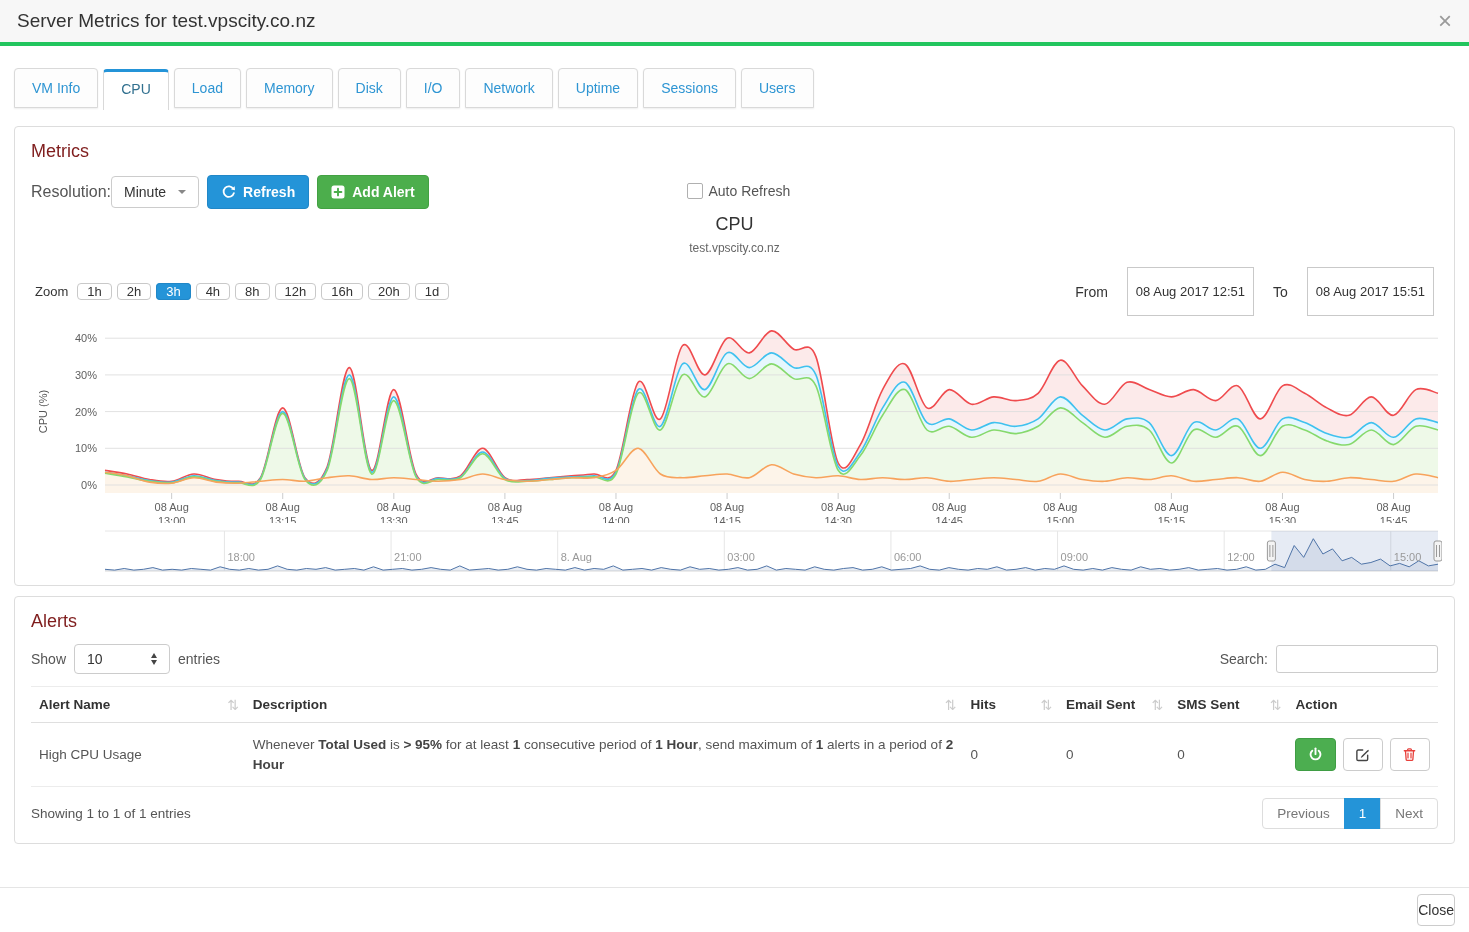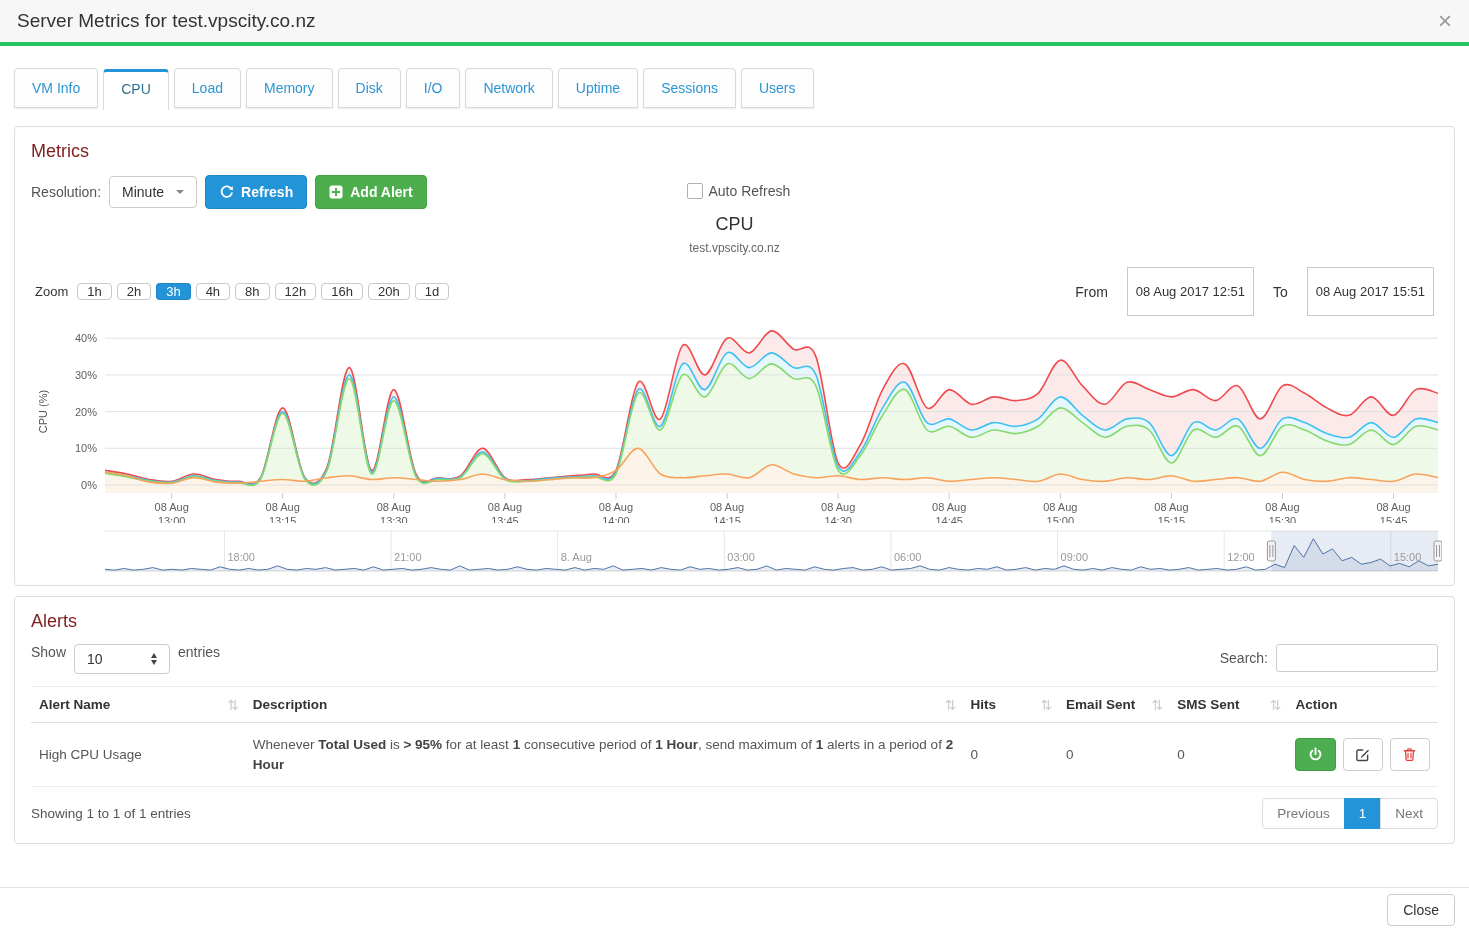--- a/index.html
+++ b/index.html
@@ -13,21 +13,21 @@
   .tab-bar{display:flex;gap:5px;padding:22px 14px 0;align-items:flex-end}
   .tab{padding:11px 17px;border:1px solid #d9d9d9;border-radius:4px 4px 0 0;background:#fdfdfd;
        box-shadow:0 1px 2px rgba(0,0,0,.07);color:#2e95d3;font-size:14px;cursor:pointer;white-space:nowrap}
   .tab.active{border-top:3px solid #2494d8;padding-top:9px;padding-bottom:13px;margin-bottom:-2px;background:#fff;
        border-bottom:none;color:#31708f;box-shadow:none}
 
   .panel{border:1px solid #ddd;border-radius:4px;margin:18px 14px 10px;padding:12px 16px 10px;position:relative;background:#fff}
   .panel-title{font-size:18px;color:#7f1d1d;margin:2px 0 12px;font-weight:400}
 
   .controls{display:flex;align-items:center;position:relative;margin-bottom:4px;height:36px}
-  .lbl{font-size:14px;color:#555;margin-right:8px}
+  .lbl{font-size:16px;color:#555;}
   .select{height:32px;border:1px solid #ccc;border-radius:4px;background:#fff;display:inline-flex;align-items:center;
           padding:0 12px;font-size:14px;color:#333;cursor:pointer;box-sizing:border-box}
   .caret{width:0;height:0;border-left:4px solid transparent;border-right:4px solid transparent;border-top:4px solid #888;margin-left:12px}
   .btn{height:34px;border-radius:4px;display:inline-flex;align-items:center;gap:7px;padding:0 13px;font-size:14px;color:#fff;
        border:1px solid transparent;cursor:pointer;margin-left:8px;font-weight:bold;box-sizing:border-box}
   .btn-refresh{background:#2494d8;border-color:#2187c7}
   .btn-add{background:#4cae4c;border-color:#43a143}
   .auto-refresh{position:absolute;left:50%;margin-left:-48px;top:9px;display:flex;align-items:center;gap:6px;font-size:14px;color:#555}
   .cb{width:14px;height:14px;border:1px solid #b0b0b0;border-radius:2px;background:#fff;display:inline-block}
 
@@ -40,21 +40,21 @@
   .zbtn{border:1px solid #c9c9c9;border-radius:4px;background:#fff;padding:0 9px;margin-right:5px;font-size:13px;color:#333;cursor:pointer}
   .zbtn.active{background:#2494d8;border-color:#2187c7;color:#fff;font-weight:normal}
   .fromto{margin-left:auto;display:flex;align-items:center;gap:19px;font-size:14px;color:#333}
   .date-box{border:1px solid #c9c9c9;border-radius:0;padding:16px 8px;font-size:13px;cursor:pointer;background:#fff}
 
   .legend{display:flex;justify-content:center;gap:26px;margin:12px 0 4px;font-size:12px;font-weight:bold;color:#333}
   .legend .item{display:flex;align-items:center;cursor:pointer}
   .legend .sw{width:12px;height:12px;border-radius:2px;display:inline-block;margin-right:6px}
   .legend .item.disabled{color:#c9c9c9}
 
-  .alerts-controls{display:flex;align-items:flex-start;font-size:14px;color:#555;margin-bottom:12px}
+  .alerts-controls{display:flex;align-items:center;font-size:14px;color:#555;margin-bottom:12px}
   .stepper{display:flex;flex-direction:column;margin-left:16px;gap:2px}
   .stepper .up{width:0;height:0;border-left:3.5px solid transparent;border-right:3.5px solid transparent;border-bottom:5px solid #444}
   .stepper .down{width:0;height:0;border-left:3.5px solid transparent;border-right:3.5px solid transparent;border-top:5px solid #444}
   .search-wrap{margin-left:auto;display:flex;align-items:center;font-size:14px;color:#555}
   .search-wrap input{width:148px;height:26px;border:1px solid #ccc;border-radius:3px;margin-left:8px;padding:0 6px;font-size:13px;outline:none}
 
   table{width:100%;border-collapse:collapse;font-size:13.5px;table-layout:fixed}
   thead th{text-align:left;padding:10px 22px 10px 8px;border-top:1px solid #ececec;border-bottom:1px solid #dfdfdf;color:#333;position:relative;font-size:13.5px}
   .sort{color:#ccc;position:absolute;right:6px;top:10px;font-size:14px;font-weight:400}
   tbody td{padding:12px 8px;border-bottom:1px solid #ececec;color:#555;vertical-align:middle;line-height:1.45}
@@ -65,21 +65,21 @@
 
   .table-foot{display:flex;align-items:center;margin-top:11px;font-size:13.5px;color:#555;padding-bottom:4px}
   .pagination{margin-left:auto;display:flex}
   .page-btn{border:1px solid #ddd;padding:7px 14px;font-size:13.5px;color:#777;background:#fff;cursor:pointer;margin-left:-1px}
   .page-btn.first{border-radius:4px 0 0 4px}
   .page-btn.last{border-radius:0 4px 4px 0}
   .page-btn.active{background:#2494d8;border-color:#2494d8;color:#fff}
 
   .modal-footer{position:absolute;left:0;right:0;bottom:0;height:44px;border-top:1px solid #e5e5e5;display:flex;align-items:center;
                 justify-content:flex-end;padding:0 14px;background:#fff}
-  .btn-close{border:1px solid #ccc;border-radius:4px;background:#fff;padding:7px 15px;font-size:14px;color:#333;cursor:pointer}
+  .btn-close{border:1px solid #ccc;border-radius:4px;background:#fff;padding:7px 0;font-size:14px;color:#333;cursor:pointer}
 </style>
 </head>
 <body>
 
 <div class="modal-header">
   <span class="modal-title">Server Metrics for test.vpscity.co.nz</span>
   <span class="close-x">×</span>
 </div>
 
 <div class="tab-bar">

